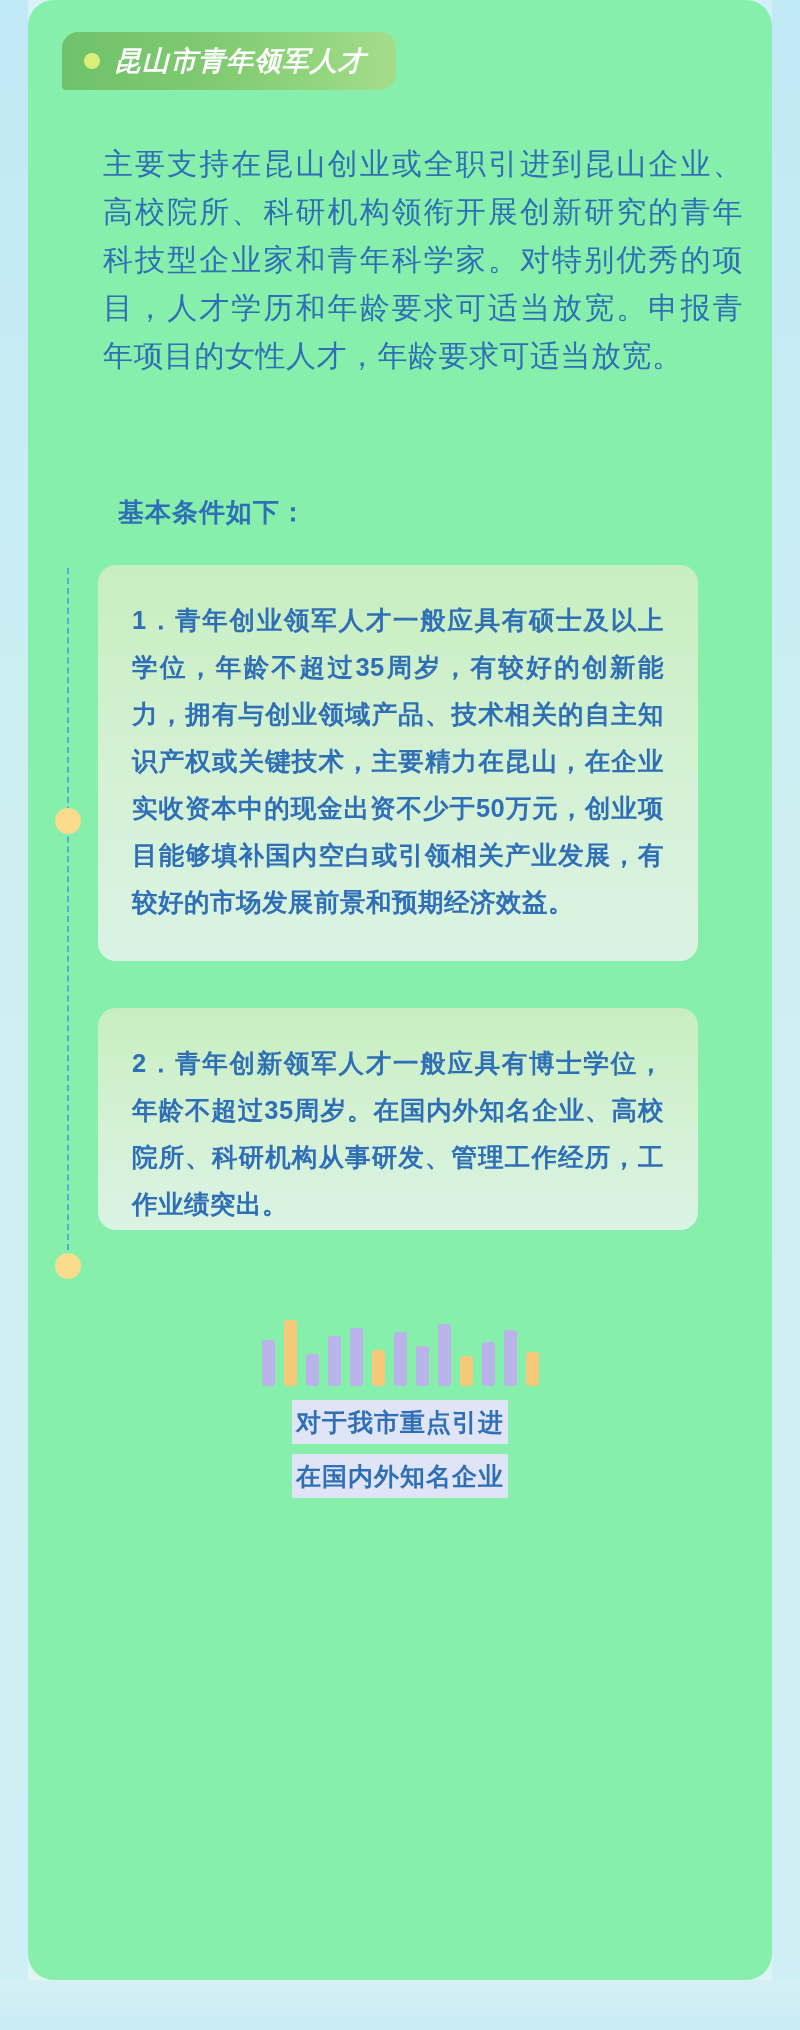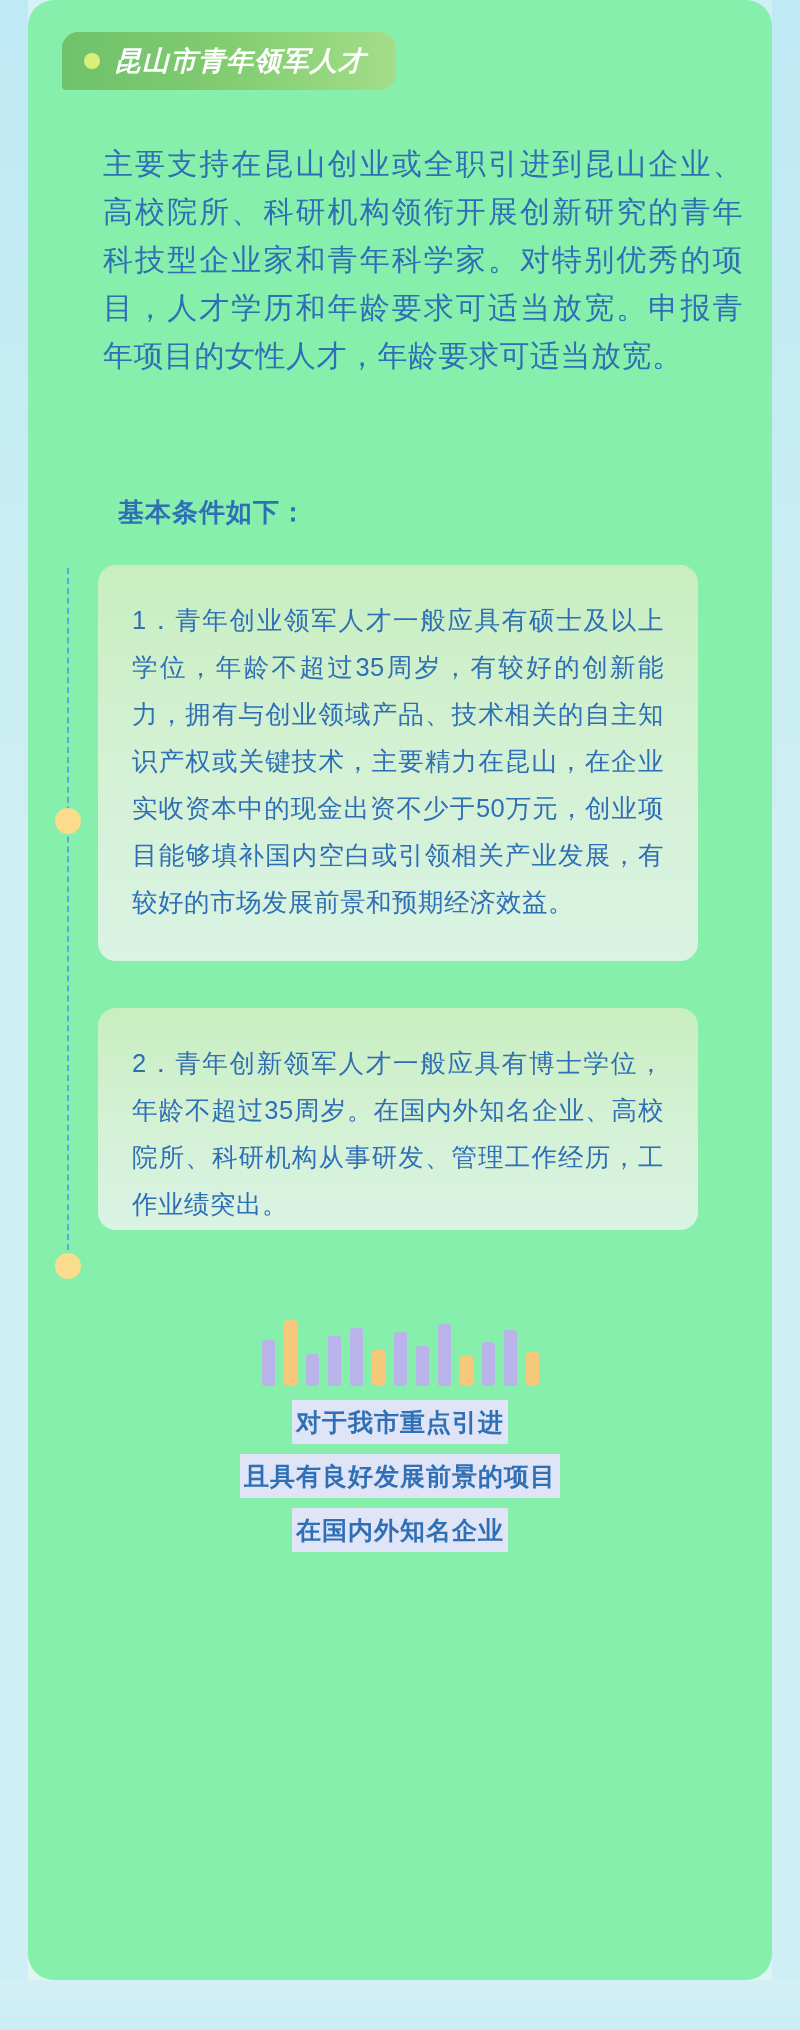--- a/index.html
+++ b/index.html
@@ -124,20 +124,21 @@
 
   
   .card {
     position: absolute;
     left: 70px;
     width: 600px;
     background: linear-gradient(180deg, #c8eec0 0%, #d3f1d2 45%, #daf3e4 100%);
     border-radius: 18px;
     box-sizing: border-box;
     padding: 32px 34px 30px 34px;
+    font-weight: bold;
   }
   .card-1 { top: 565px; height: 396px; }
   .card-2 { top: 1008px; height: 222px; }
   .card-text {
     font-size: 25.5px;
     line-height: 47px;
     color: #2f6fb5;
     text-align: justify;
     text-justify: inter-ideograph;
     letter-spacing: 0.5px;
@@ -221,17 +222,16 @@
       <div class="bar" style="height: 40px; background: rgb(185, 179, 234);"></div>
       <div class="bar" style="height: 62px; background: rgb(185, 179, 234);"></div>
       <div class="bar" style="height: 30px; background: rgb(246, 200, 122);"></div>
       <div class="bar" style="height: 44px; background: rgb(185, 179, 234);"></div>
       <div class="bar" style="height: 56px; background: rgb(185, 179, 234);"></div>
       <div class="bar" style="height: 34px; background: rgb(246, 200, 122);"></div>
     </div>
 
   <div class="footer" id="footer">
       <div><span class="footer-line" style="background: rgb(223, 228, 247); color: rgb(47, 111, 181);">对于我市重点引进</span></div>
-      <div><span class="footer-line" style="background: rgb(223, 228, 247); color: rgb(47, 111, 181);">且具有良好发展前景的项目</span></div>
       <div><span class="footer-line" style="background: rgb(223, 228, 247); color: rgb(47, 111, 181);">在国内外知名企业</span></div>
     </div>
 
 </div>
 
 </body></html>

